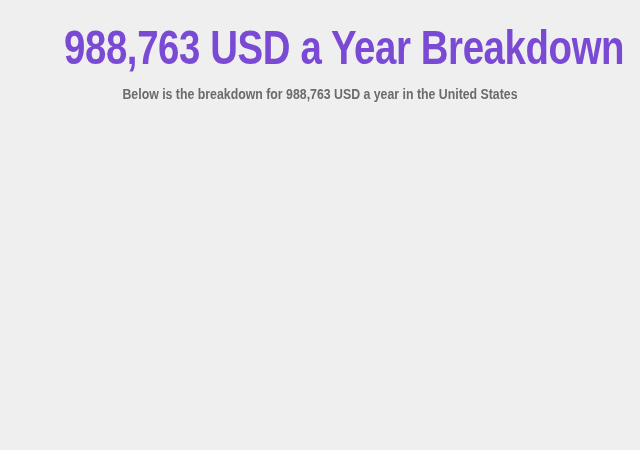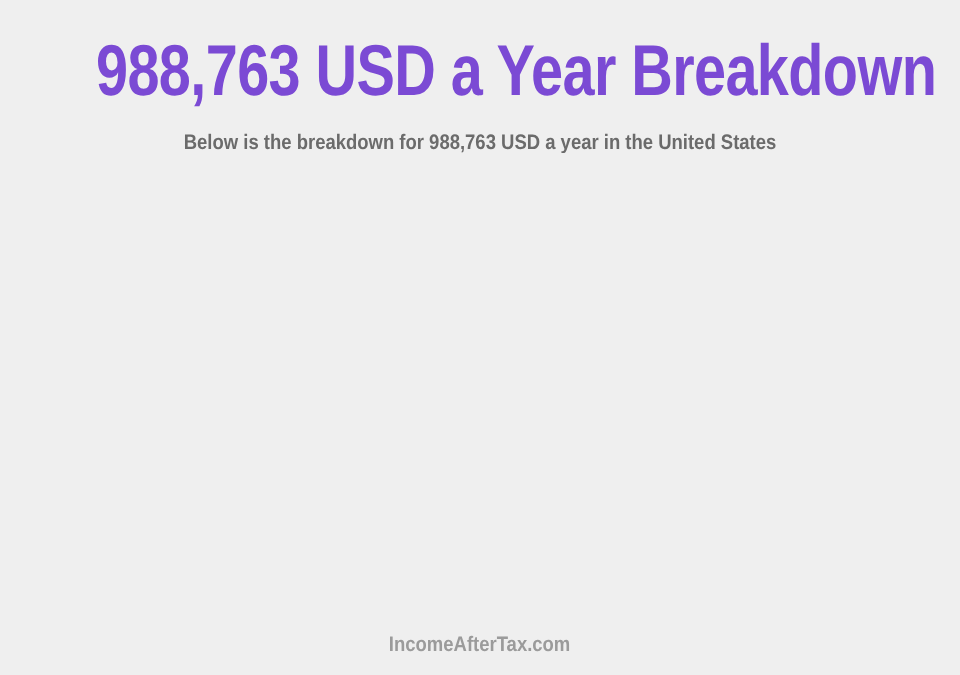--- a/index.html
+++ b/index.html
@@ -115,17 +115,14 @@
   <div class="header">
     <h1 class="page-title">988,763 USD a Year Breakdown</h1>
     <p class="page-subtitle">Below is the breakdown for 988,763 USD a year in the United States</p>
   </div>
 
   <div class="chart-area">
     <div class="chart-canvas"></div>
 
   </div>
 
-  <div class="footer">
-    <span class="site-credit">IncomeAfterTax.com</span>
-  </div>
 
 </div>
 
 </body></html>

